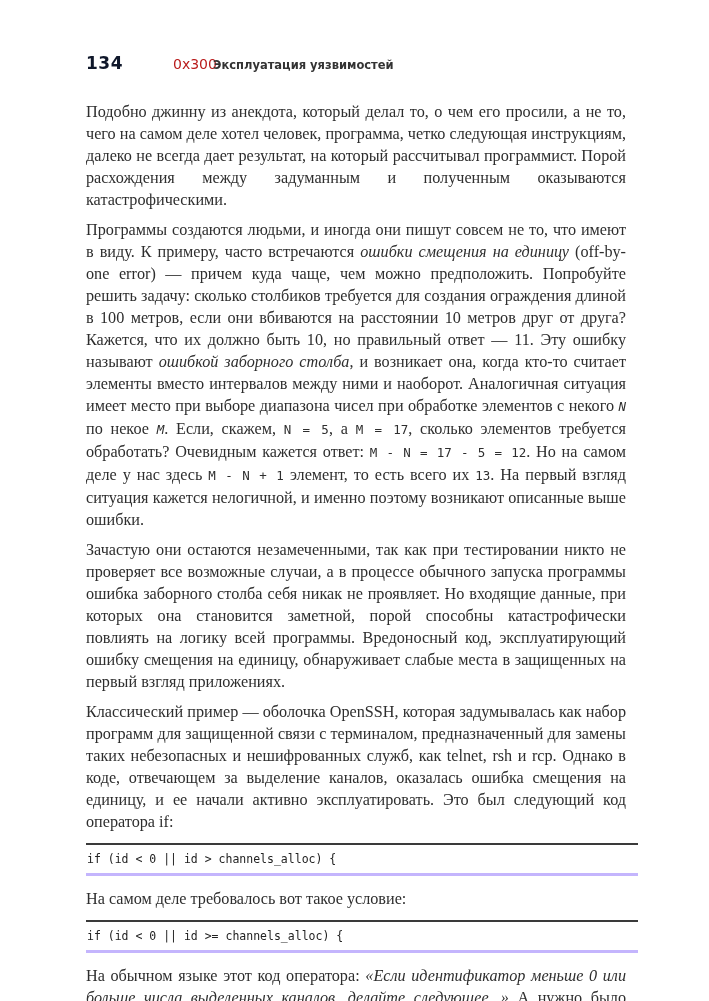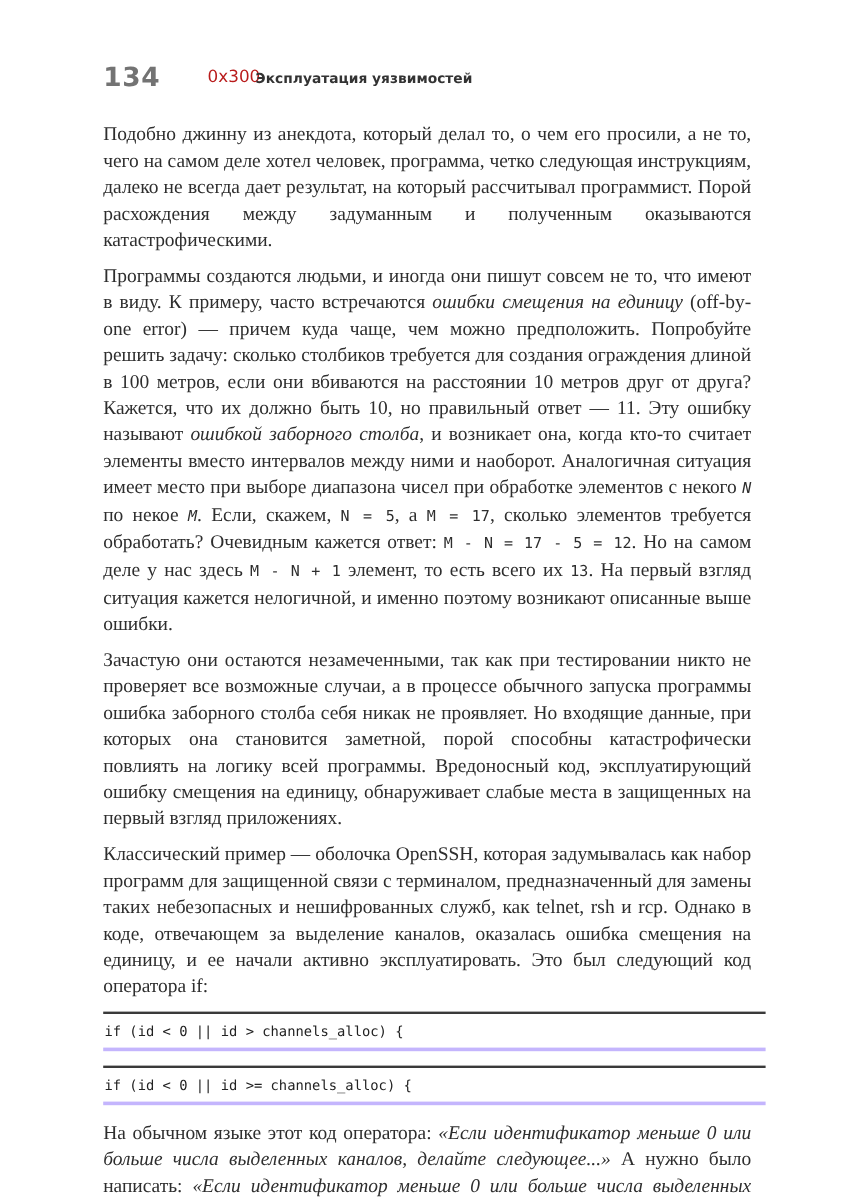--- a/index.html
+++ b/index.html
@@ -1,19 +1,19 @@
 <!DOCTYPE html>
 <html><head>
 <meta charset="utf-8">
 <style>
   html, body { margin: 0; padding: 0; background: #ffffff; }
   body { width: 709px; height: 1001px; position: relative; overflow: hidden; color: #2b2b2b; }
   .page { position: absolute; left: 86px; top: 0; width: 552px; }
   .running-head { position: absolute; top: 53px; left: 0; height: 26px; width: 552px; font-family: "DejaVu Sans", sans-serif; }
-  .page-num { position: absolute; left: 0; top: 0; font-size: 22px; font-weight: bold; color: #737373; letter-spacing: 0.5px; }
+  .page-num { position: absolute; left: 0; top: 0; font-size: 17px; font-weight: bold; color: #0f172a; letter-spacing: 0.5px; }
   .chapter-num { position: absolute; left: 75px; top: 3px; font-size: 14px; color: #b91c1c; margin-left: 12px; }
   .chapter-title { position: absolute; left: 127px; top: 5px; font-size: 11.5px; color: #333; font-weight: bold; }
   .body { position: absolute; top: 101px; left: 0; width: 552px; font-family: "Liberation Serif", serif; font-size: 16.2px; line-height: 22px; color: #2e2e2e; }
   .body p { margin: 0 12px 8px 0; text-align: justify; hyphens: manual; }
   .body em { font-style: italic; }
   .mono { font-family: "DejaVu Sans Mono", monospace; font-size: 12.5px; }
   .code-block { border-top: 2px solid #3a3a3a; border-bottom: 3px solid #c4b5fd; padding: 6px 0 6px 1px; margin: 10px 0 12px 0; font-family: "DejaVu Sans Mono", monospace; font-size: 11.5px; line-height: 16px; color: #222; white-space: pre; }
 </style>
 </head>
 <body>
@@ -29,19 +29,20 @@
     <p>Подобно джинну из анекдота, который делал то, о чем его просили, а не то, чего на самом деле хотел человек, программа, четко следующая инструкциям, далеко не всегда дает результат, на который рассчитывал программист. Порой расхождения между задуманным и полученным оказываются катастрофическими.</p>
 
     <p><span>Программы создаются людьми, и иногда они пишут совсем не то, что имеют в виду. К примеру, часто встречаются </span><em>ошибки смещения на единицу</em><span> (off-by-one error) — причем куда чаще, чем можно предположить. Попробуйте решить задачу: сколько столбиков требуется для создания ограждения длиной в 100 метров, если они вбиваются на расстоянии 10 метров друг от друга? Кажется, что их должно быть 10, но правильный ответ — 11. Эту ошибку называют </span><em>ошибкой заборного столба</em><span>, и возникает она, когда кто-то считает элементы вместо интервалов между ними и наоборот. Аналогичная ситуация имеет место при выборе диапазона чисел при обработке элементов с некого </span><span class="mono" style="font-style:italic">N</span><span> по некое </span><span class="mono" style="font-style:italic">M</span><span>. Если, скажем, </span><span class="mono">N = 5</span><span>, а </span><span class="mono">M = 17</span><span>, сколько элементов требуется обработать? Очевидным кажется ответ: </span><span class="mono">M - N = 17 - 5 = 12</span><span>. Но на самом деле у нас здесь </span><span class="mono">M - N + 1</span><span> элемент, то есть всего их </span><span class="mono">13</span><span>. На первый взгляд ситуация кажется нелогичной, и именно поэтому возникают описанные выше ошибки.</span></p>
 
     <p>Зачастую они остаются незамеченными, так как при тестировании никто не проверяет все возможные случаи, а в процессе обычного запуска программы ошибка заборного столба себя никак не проявляет. Но входящие данные, при которых она становится заметной, порой способны катастрофически повлиять на логику всей программы. Вредоносный код, эксплуатирующий ошибку смещения на единицу, обнаруживает слабые места в защищенных на первый взгляд приложениях.</p>
 
     <p>Классический пример — оболочка OpenSSH, которая задумывалась как набор программ для защищенной связи с терминалом, предназначенный для замены таких небезопасных и нешифрованных служб, как telnet, rsh и rcp. Однако в коде, отвечающем за выделение каналов, оказалась ошибка смещения на единицу, и ее начали активно эксплуатировать. Это был следующий код оператора if:</p>
 
     <div class="code-block">if (id &lt; 0 || id &gt; channels_alloc) {</div>
 
+    <p>На самом деле требовалось вот такое условие:</p>
 
     <div class="code-block">if (id &lt; 0 || id &gt;= channels_alloc) {</div>
 
     <p><span>На обычном языке этот код оператора: </span><em>«Если идентификатор меньше 0 или больше числа выделенных каналов, делайте следующее...»</em><span> А нужно было написать: </span><em>«Если идентификатор меньше 0 или больше числа выделенных каналов либо равен ему, делайте следующее...»</em></p>
 
   </div>
 </div>
 
 </body></html>

